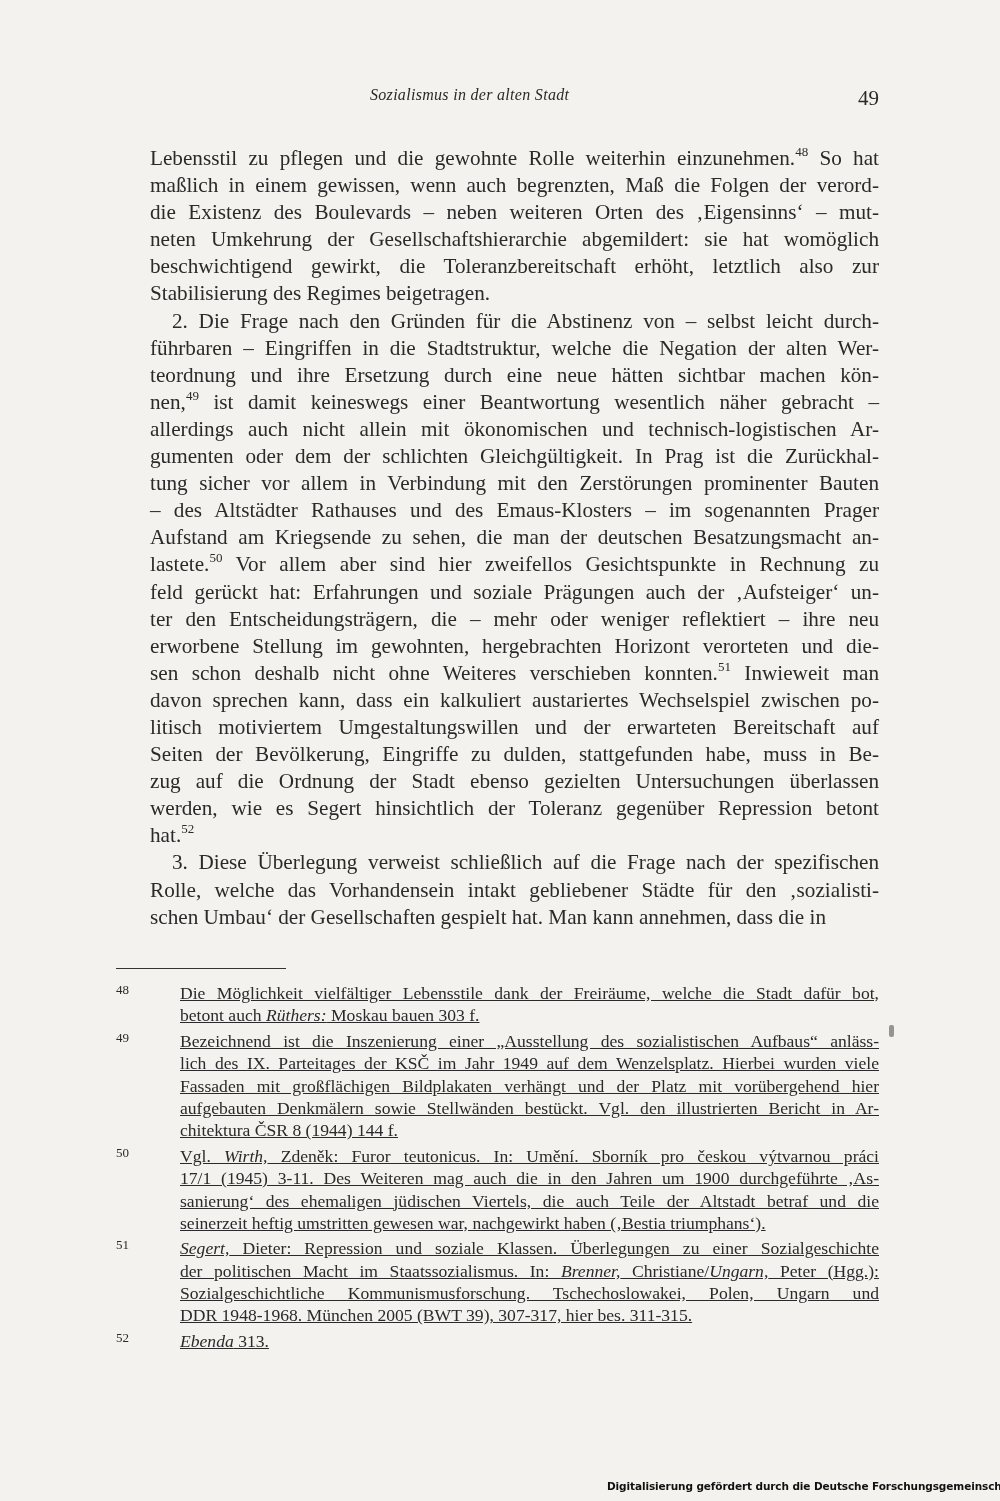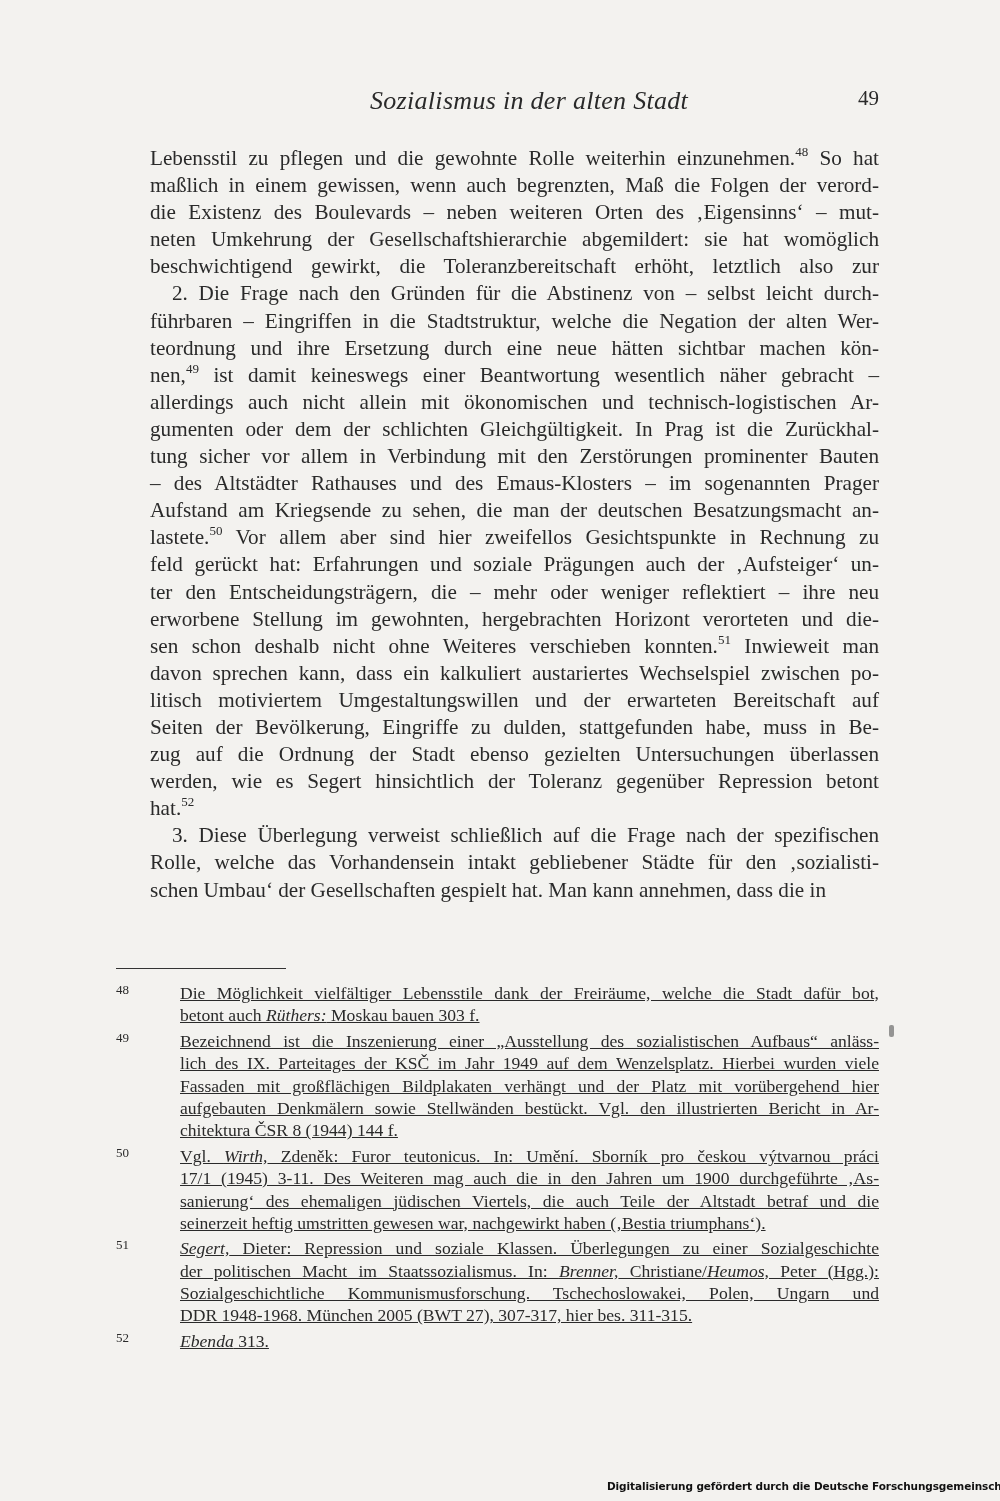--- a/index.html
+++ b/index.html
@@ -8,21 +8,21 @@
     background: #f3f2ef;
     font-family: "Liberation Serif", "DejaVu Serif", serif;
     color: #2a2a2a;
   }
   .page { position: absolute; left: 0; top: 0; width: 1000px; height: 1501px; }
   .running-head {
     position: absolute; top: 86px; left: 116px; width: 763px; height: 30px;
   }
   .running-title {
     position: absolute; left: 254px; top: 0;
-    font-style: italic; font-size: 26px; letter-spacing: 0.3px;
+    font-style: italic; font-size: 16px; letter-spacing: 0.3px;
   }
   .page-number {
     position: absolute; right: 0; top: 0; font-size: 21px;
   }
   .body-text {
     position: absolute; left: 116px; top: 145px; width: 763px;
     font-size: 21.2px; line-height: 27.1px;
   }
   .line { display: block; white-space: nowrap; text-align: justify; text-align-last: justify; height: 27.1px; margin-left: 34px; }
   .line.last { text-align-last: left; }
@@ -57,20 +57,21 @@
     <span class="running-title">Sozialismus in der alten Stadt</span>
     <span class="page-number">49</span>
   </div>
 
   <div class="body-text" id="body-text">
       <span class="line">Lebensstil zu pflegen und die gewohnte Rolle weiterhin einzunehmen.<sup>48</sup> So hat</span>
       <span class="line">maßlich in einem gewissen, wenn auch begrenzten, Maß die Folgen der verord-</span>
       <span class="line">die Existenz des Boulevards – neben weiteren Orten des ‚Eigensinns‘ – mut-</span>
       <span class="line">neten Umkehrung der Gesellschaftshierarchie abgemildert: sie hat womöglich</span>
       <span class="line">beschwichtigend gewirkt, die Toleranzbereitschaft erhöht, letztlich also zur</span>
+      <span class="line last">Stabilisierung des Regimes beigetragen.</span>
       <span class="line indent">2. Die Frage nach den Gründen für die Abstinenz von – selbst leicht durch-</span>
       <span class="line">führbaren – Eingriffen in die Stadtstruktur, welche die Negation der alten Wer-</span>
       <span class="line">teordnung und ihre Ersetzung durch eine neue hätten sichtbar machen kön-</span>
       <span class="line">nen,<sup>49</sup> ist damit keineswegs einer Beantwortung wesentlich näher gebracht –</span>
       <span class="line">allerdings auch nicht allein mit ökonomischen und technisch-logistischen Ar-</span>
       <span class="line">gumenten oder dem der schlichten Gleichgültigkeit. In Prag ist die Zurückhal-</span>
       <span class="line">tung sicher vor allem in Verbindung mit den Zerstörungen prominenter Bauten</span>
       <span class="line">– des Altstädter Rathauses und des Emaus-Klosters – im sogenannten Prager</span>
       <span class="line">Aufstand am Kriegsende zu sehen, die man der deutschen Besatzungsmacht an-</span>
       <span class="line">lastete.<sup>50</sup> Vor allem aber sind hier zweifellos Gesichtspunkte in Rechnung zu</span>
@@ -108,23 +109,23 @@
       <div class="fn">
         <span class="fn-num">50</span>
         <span class="line">Vgl. <i>Wirth,</i> Zdeněk: Furor teutonicus. In: Umění. Sborník pro českou výtvarnou práci</span>
         <span class="line">17/1 (1945) 3-11. Des Weiteren mag auch die in den Jahren um 1900 durchgeführte ‚As-</span>
         <span class="line">sanierung‘ des ehemaligen jüdischen Viertels, die auch Teile der Altstadt betraf und die</span>
         <span class="line last">seinerzeit heftig umstritten gewesen war, nachgewirkt haben (‚Bestia triumphans‘).</span>
       </div>
       <div class="fn">
         <span class="fn-num">51</span>
         <span class="line"><i>Segert,</i> Dieter: Repression und soziale Klassen. Überlegungen zu einer Sozialgeschichte</span>
-        <span class="line">der politischen Macht im Staatssozialismus. In: <i>Brenner,</i> Christiane/<i>Heumos,</i> Peter (Hgg.):</span>
+        <span class="line">der politischen Macht im Staatssozialismus. In: <i>Brenner,</i> Christiane/<i>Ungarn,</i> Peter (Hgg.):</span>
         <span class="line">Sozialgeschichtliche Kommunismusforschung. Tschechoslowakei, Polen, Ungarn und</span>
-        <span class="line last">DDR 1948-1968. München 2005 (BWT 27), 307-317, hier bes. 311-315.</span>
+        <span class="line last">DDR 1948-1968. München 2005 (BWT 39), 307-317, hier bes. 311-315.</span>
       </div>
       <div class="fn">
         <span class="fn-num">52</span>
         <span class="line last"><i>Ebenda</i> 313.</span>
       </div>
     </div>
 
   <div class="smudge"></div>
 
   <div class="credit">

